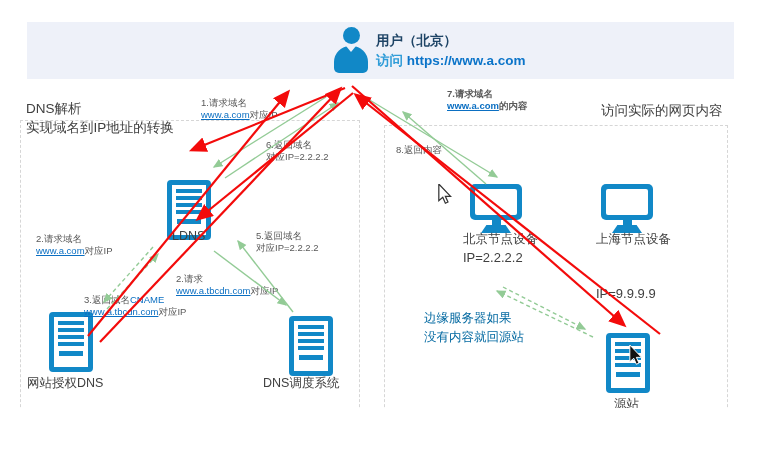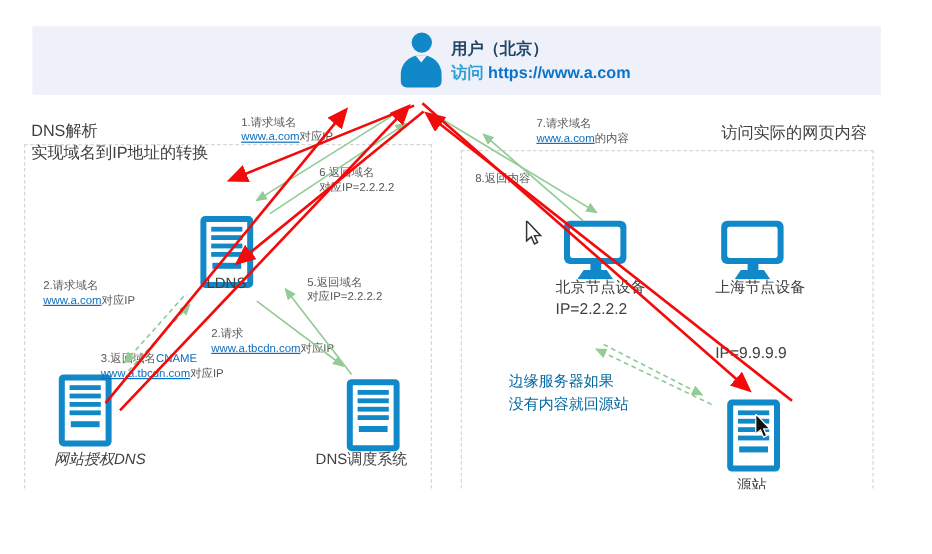--- a/index.html
+++ b/index.html
@@ -85,21 +85,21 @@
   </div>
   <div class="node-label" style="left:172px;top:229px;">LDNS</div>
 
   <div class="srv" style="left:49px;top:312px;">
     <div class="st"></div>
       <div class="st"></div>
       <div class="st"></div>
       <div class="st"></div>
       <div class="stb"></div>
   </div>
-  <div class="node-label" style="left:45px;top:375px;font-style:italic;">网站授权DNS</div>
+  <div class="node-label" style="left:27px;top:375px;">网站授权DNS</div>
 
   <div class="srv" style="left:289px;top:316px;">
     <div class="st"></div>
       <div class="st"></div>
       <div class="st"></div>
       <div class="st"></div>
       <div class="stb"></div>
   </div>
   <div class="node-label" style="left:263px;top:375px;">DNS调度系统</div>
 
@@ -149,21 +149,21 @@
     <div><span class="lnk u">www.a.tbcdn.com</span><span>对应IP</span></div>
   </div>
   <div class="step" style="left:256px;top:230px;">
     <div><span>5.返回域名</span></div>
     <div><span>对应IP=2.2.2.2</span></div>
   </div>
   <div class="step" style="left:266px;top:139px;">
     <div><span>6.返回域名</span></div>
     <div><span>对应IP=2.2.2.2</span></div>
   </div>
-  <div class="step" style="left:447px;top:98px;">
+  <div class="step" style="left:447px;top:88px;font-weight:bold;">
     <div><span>7.请求域名</span></div>
     <div><span class="lnk u">www.a.com</span><span>的内容</span></div>
   </div>
   <div class="step" style="left:396px;top:144px;">
     <div><span>8.返回内容</span></div>
   </div>
 
   <div class="green-note">
     <div>边缘服务器如果</div>
     <div>没有内容就回源站</div>

